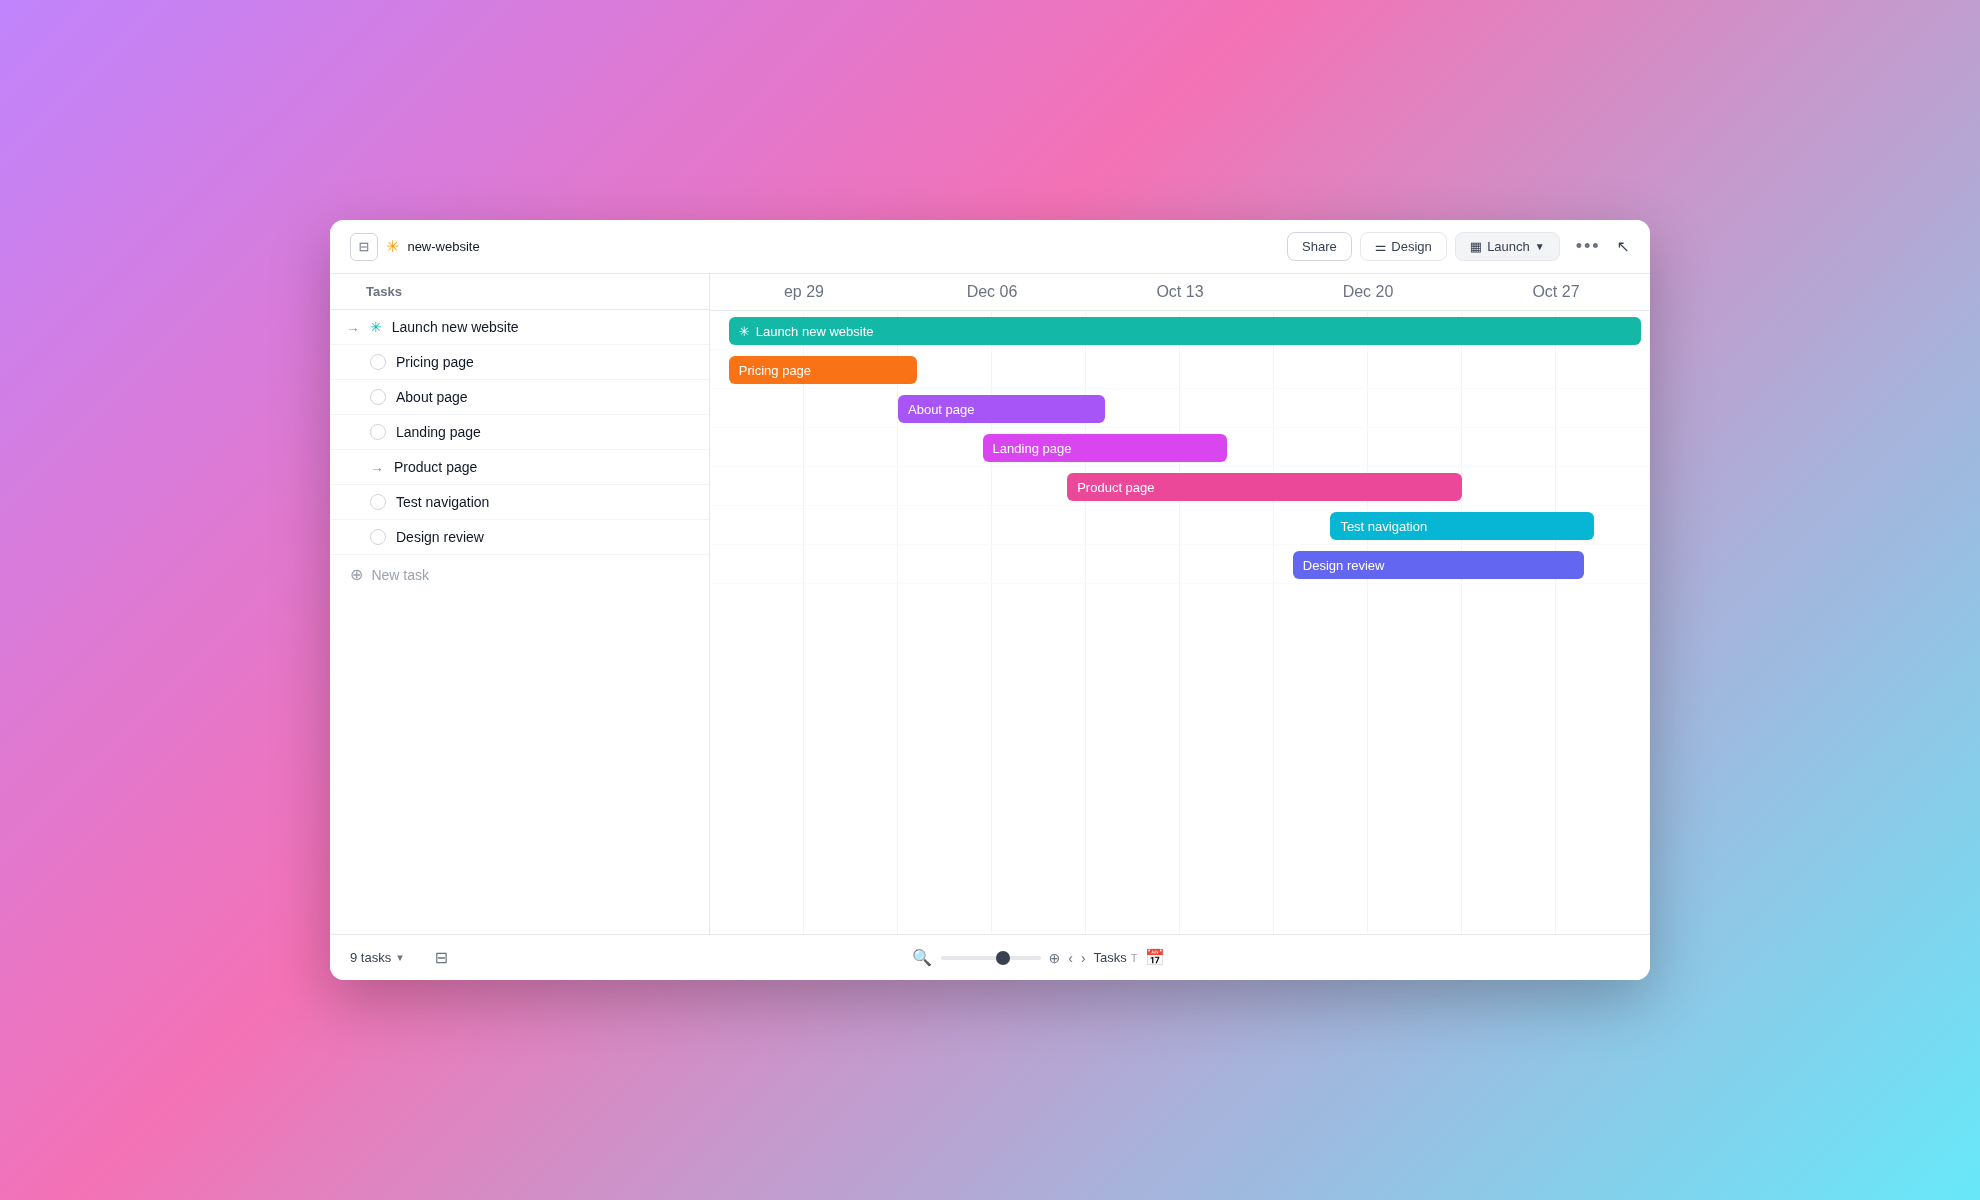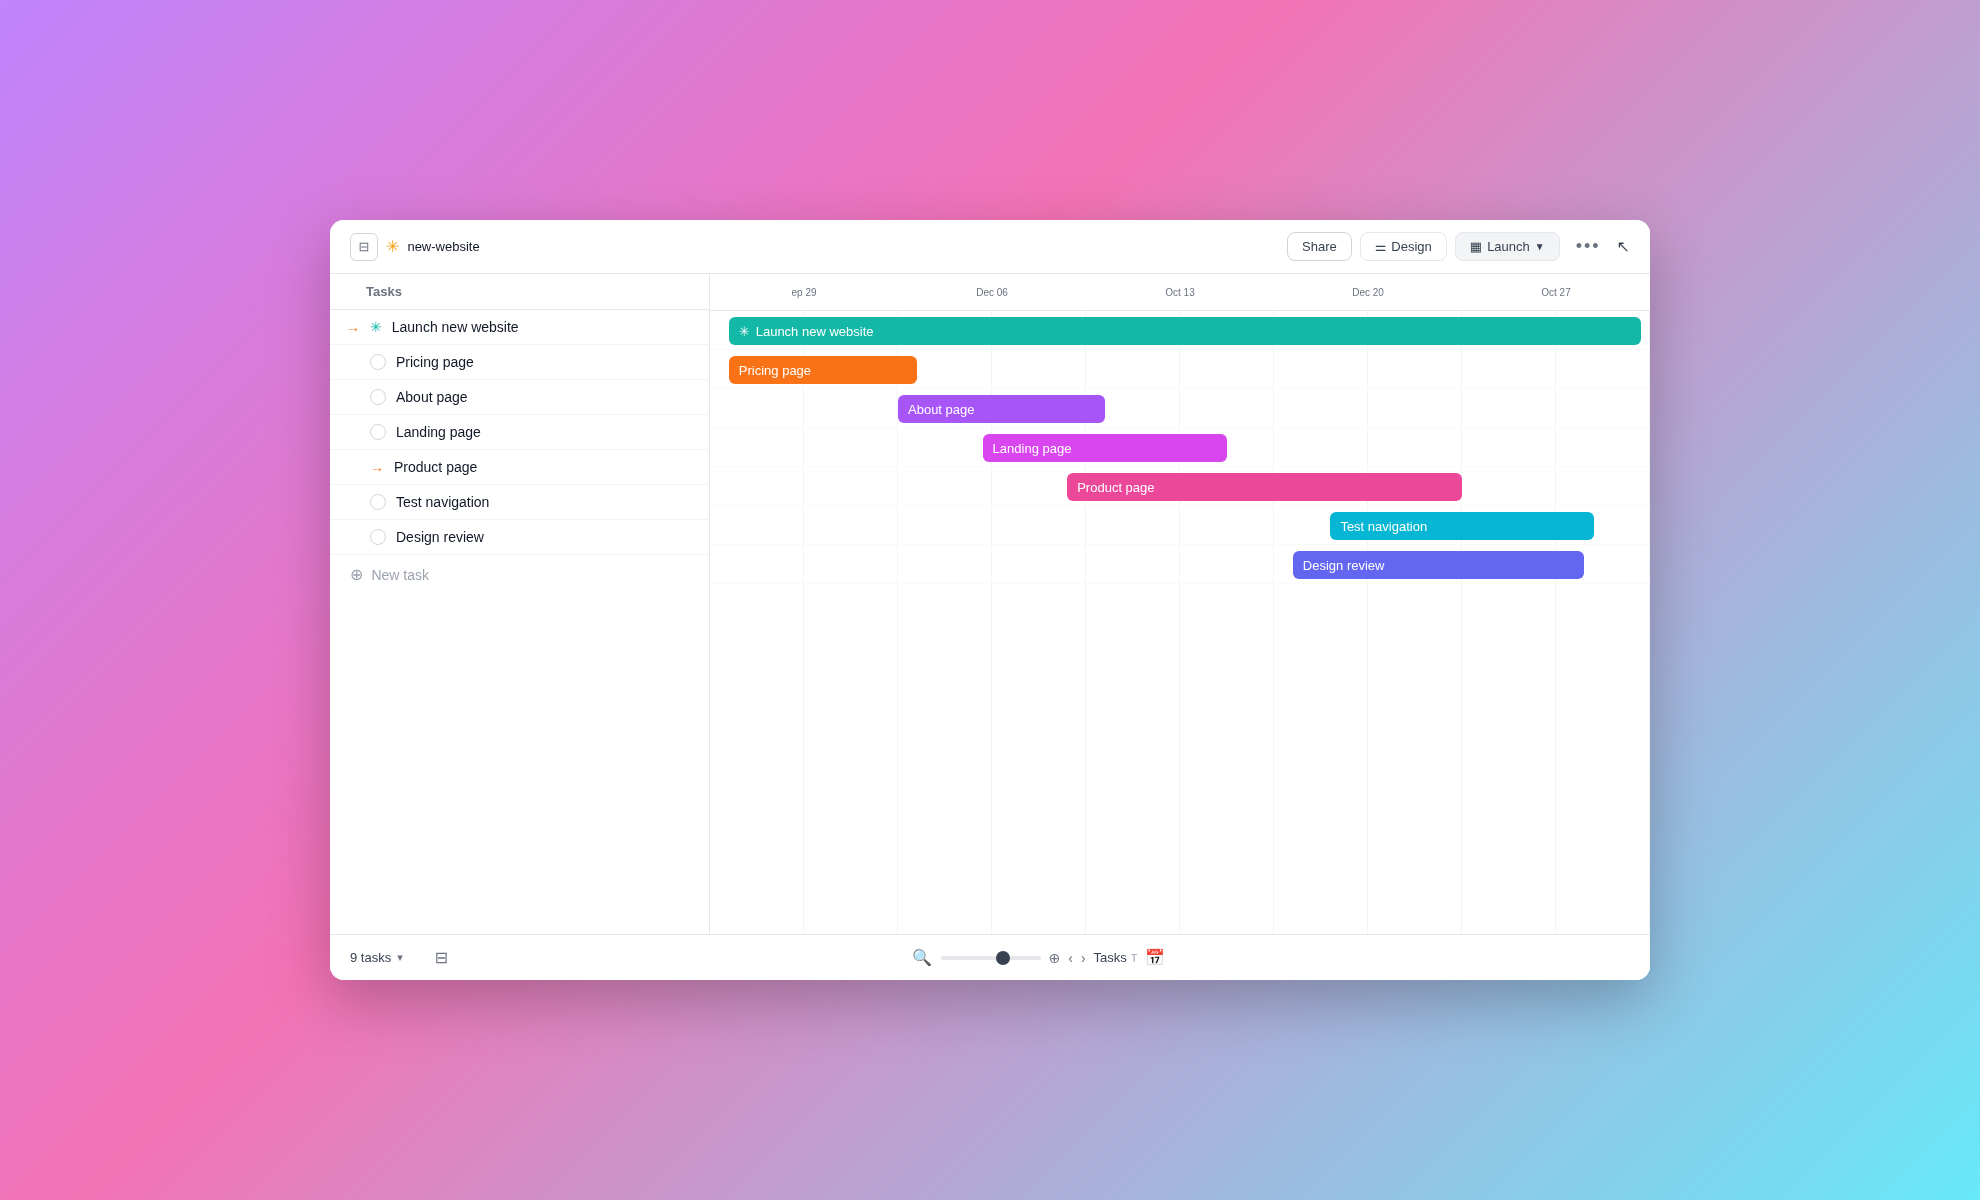--- a/index.html
+++ b/index.html
@@ -176,21 +176,21 @@
     .gantt-header {
       height: 37px;
       display: flex;
       align-items: center;
       border-bottom: 1px solid #e5e7eb;
       flex-shrink: 0;
     }
     .date-label {
       flex: 1;
       text-align: center;
-      font-size: 10px;
+      font-size: 16px;
       color: #6b7280;
       font-weight: 500;
     }
     .gantt-body {
       flex: 1;
       position: relative;
       overflow: hidden;
     }
     .gantt-grid {
       position: absolute;

